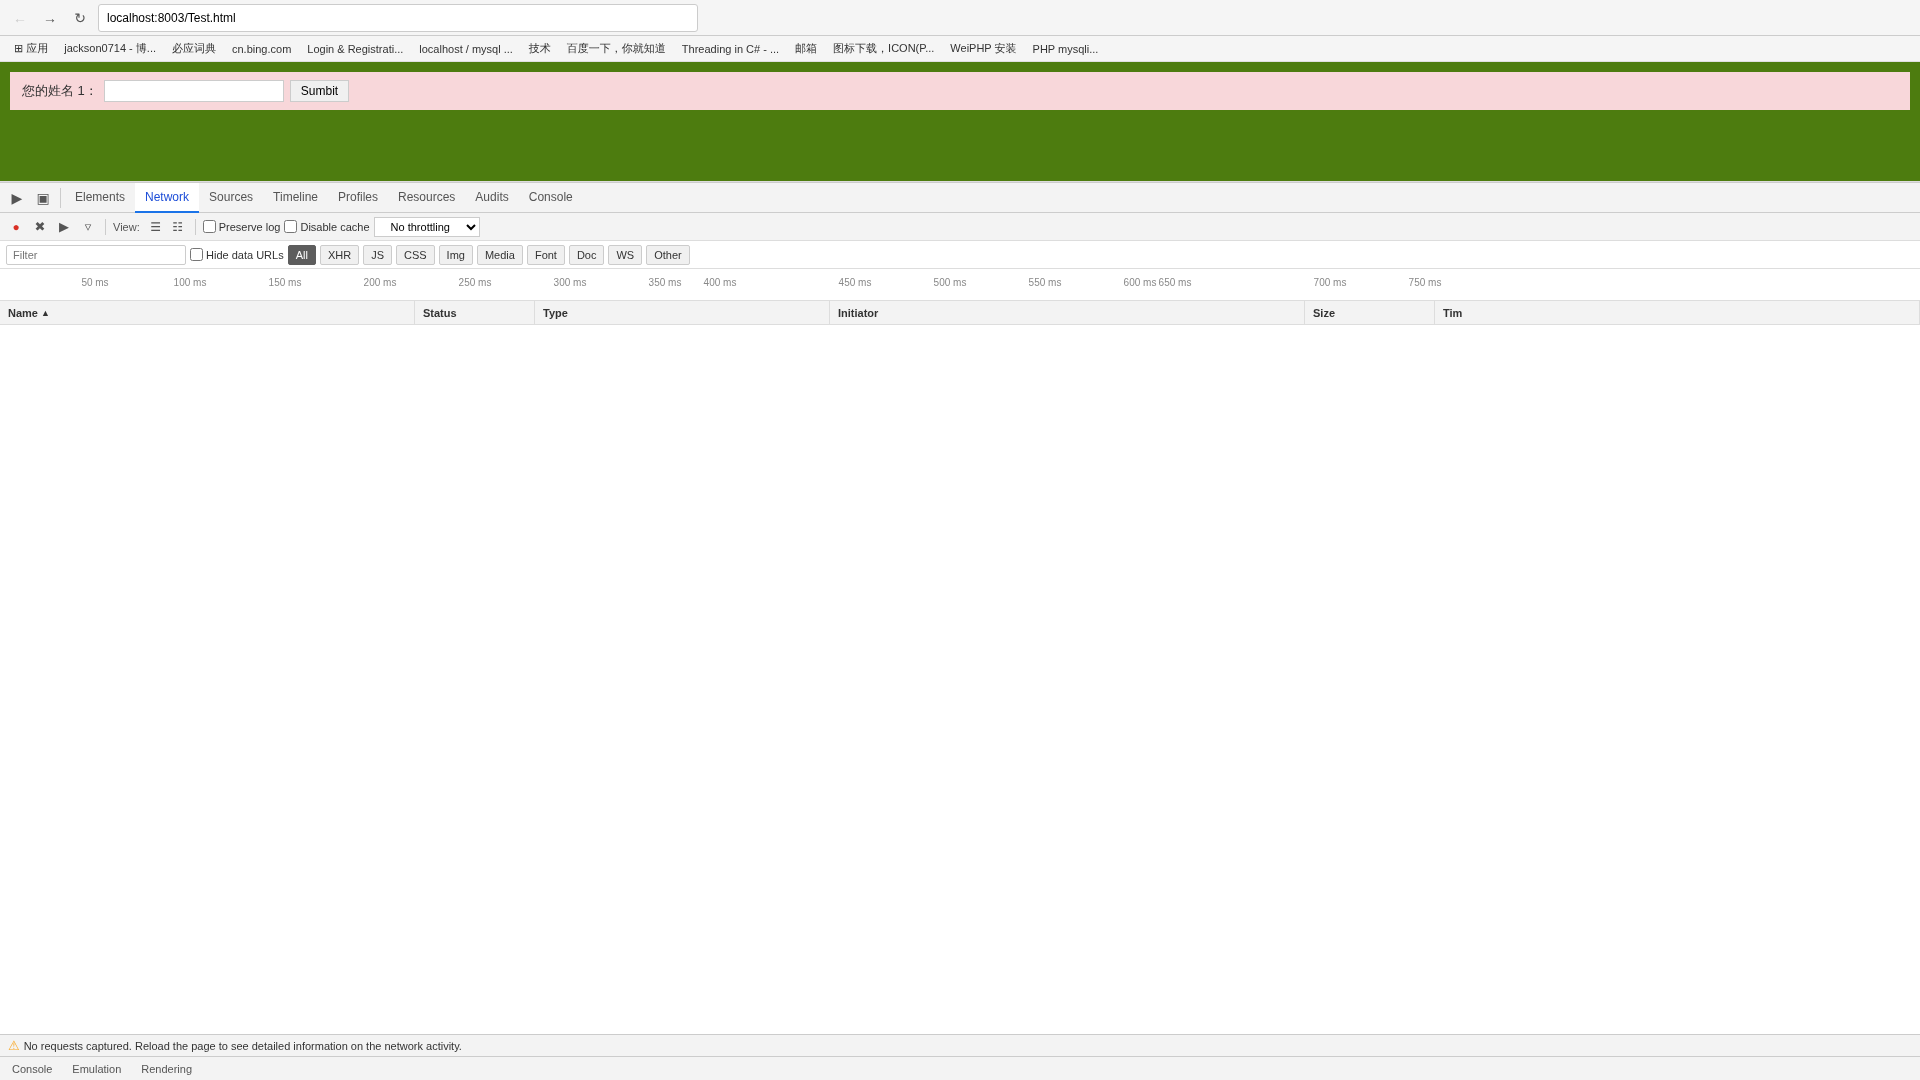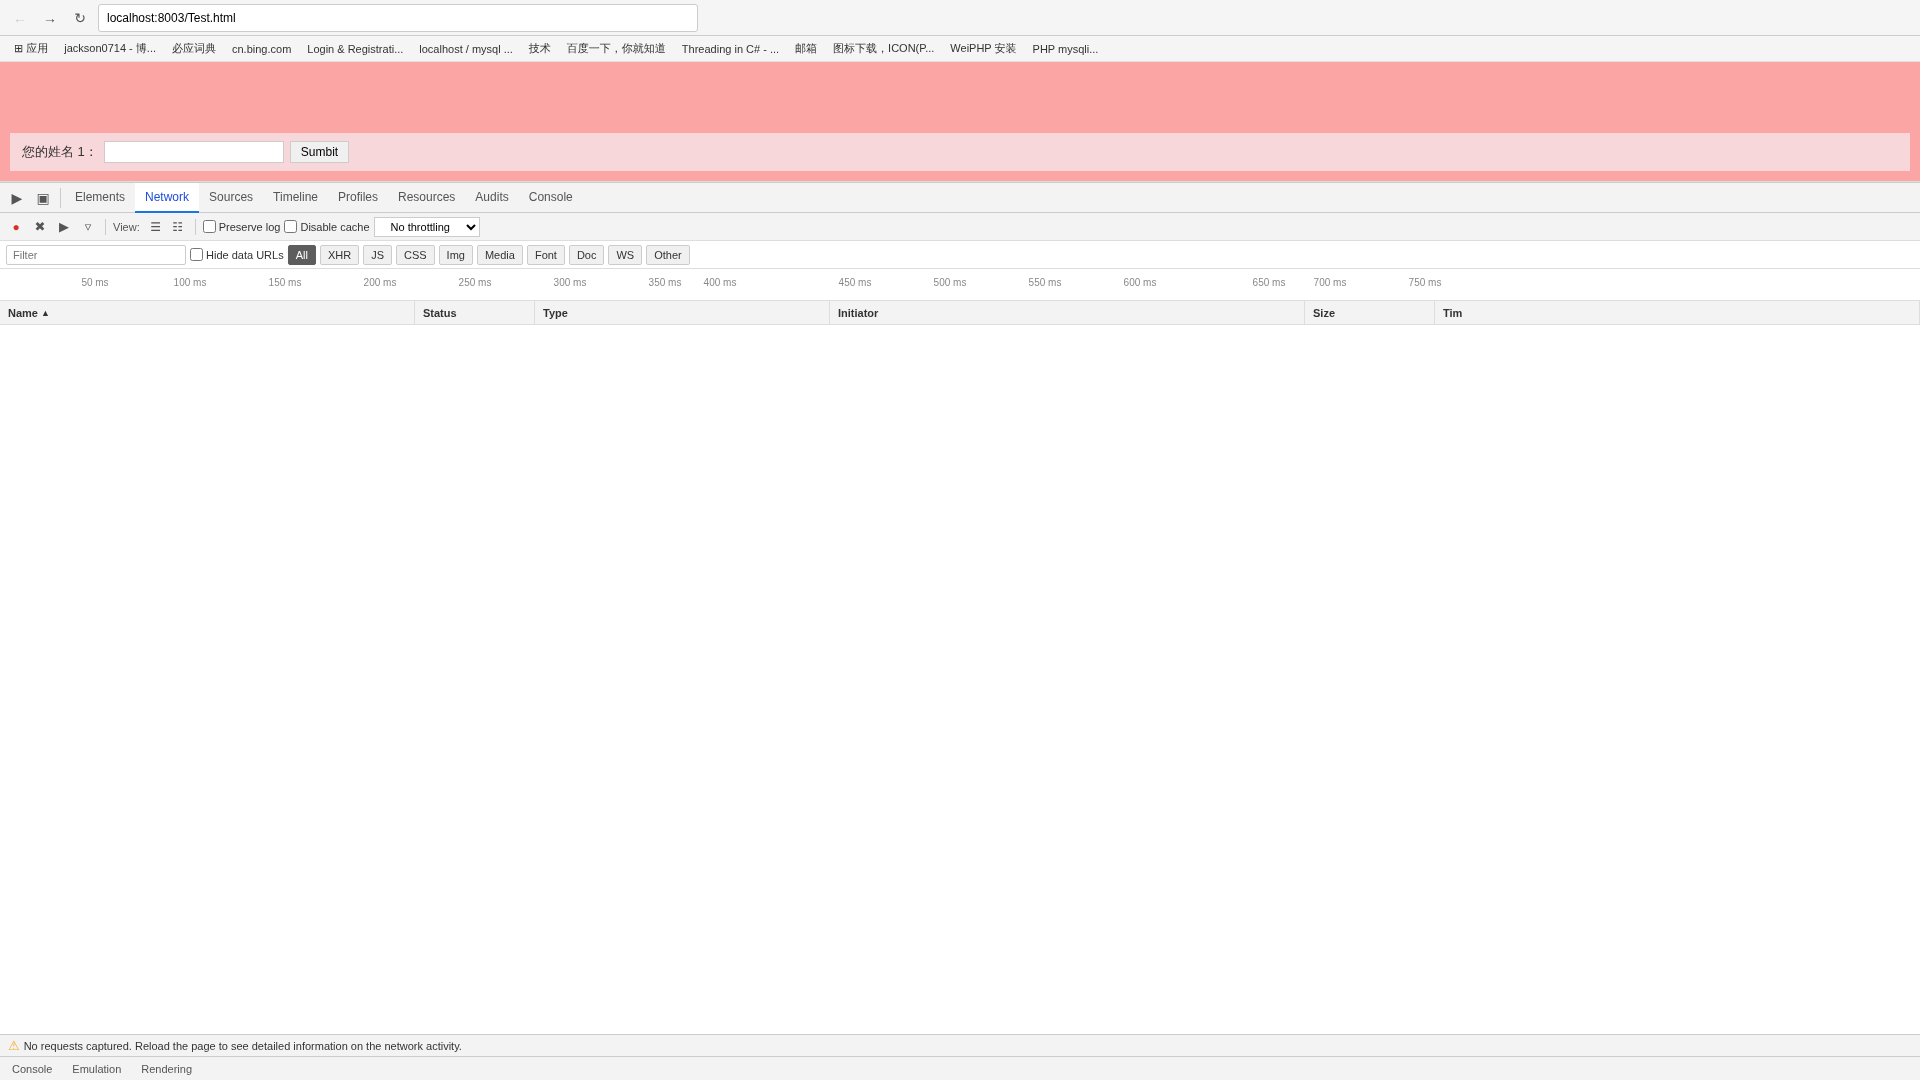--- a/index.html
+++ b/index.html
@@ -49,25 +49,25 @@
       color: #333;
       padding: 2px 6px;
       border-radius: 3px;
       cursor: pointer;
       white-space: nowrap;
       display: flex; align-items: center; gap: 3px;
     }
 
     
     .page-content {
-      background: #fca5a5;
+      background: #4d7c0f;
       padding: 10px;
       height: 120px;
       display: flex;
-      align-items: flex-end;
+      align-items: flex-start;
       border-bottom: 1px solid #ddd;
     }
     .form-row {
       display: flex;
       align-items: center;
       gap: 6px;
       background: #f8d7da;
       padding: 8px 12px;
       width: 100%;
     }
@@ -393,21 +393,21 @@
     <span class="timeline-tick" style="left:285px;">150 ms</span>
     <span class="timeline-tick" style="left:380px;">200 ms</span>
     <span class="timeline-tick" style="left:475px;">250 ms</span>
     <span class="timeline-tick" style="left:570px;">300 ms</span>
     <span class="timeline-tick" style="left:665px;">350 ms</span>
     <span class="timeline-tick" style="left:720px;">400 ms</span>
     <span class="timeline-tick" style="left:855px;">450 ms</span>
     <span class="timeline-tick" style="left:950px;">500 ms</span>
     <span class="timeline-tick" style="left:1045px;">550 ms</span>
     <span class="timeline-tick" style="left:1140px;">600 ms</span>
-    <span class="timeline-tick" style="left:1269px;">650 ms</span>
+    <span class="timeline-tick" style="left:1175px;">650 ms</span>
     <span class="timeline-tick" style="left:1330px;">700 ms</span>
     <span class="timeline-tick" style="left:1425px;">750 ms</span>
   </div>
 
   <div class="network-table-header">
     <div class="th th-name">
       <span>Name</span>
       <span class="sort-arrow">▲</span>
     </div>
     <div class="th th-status">

